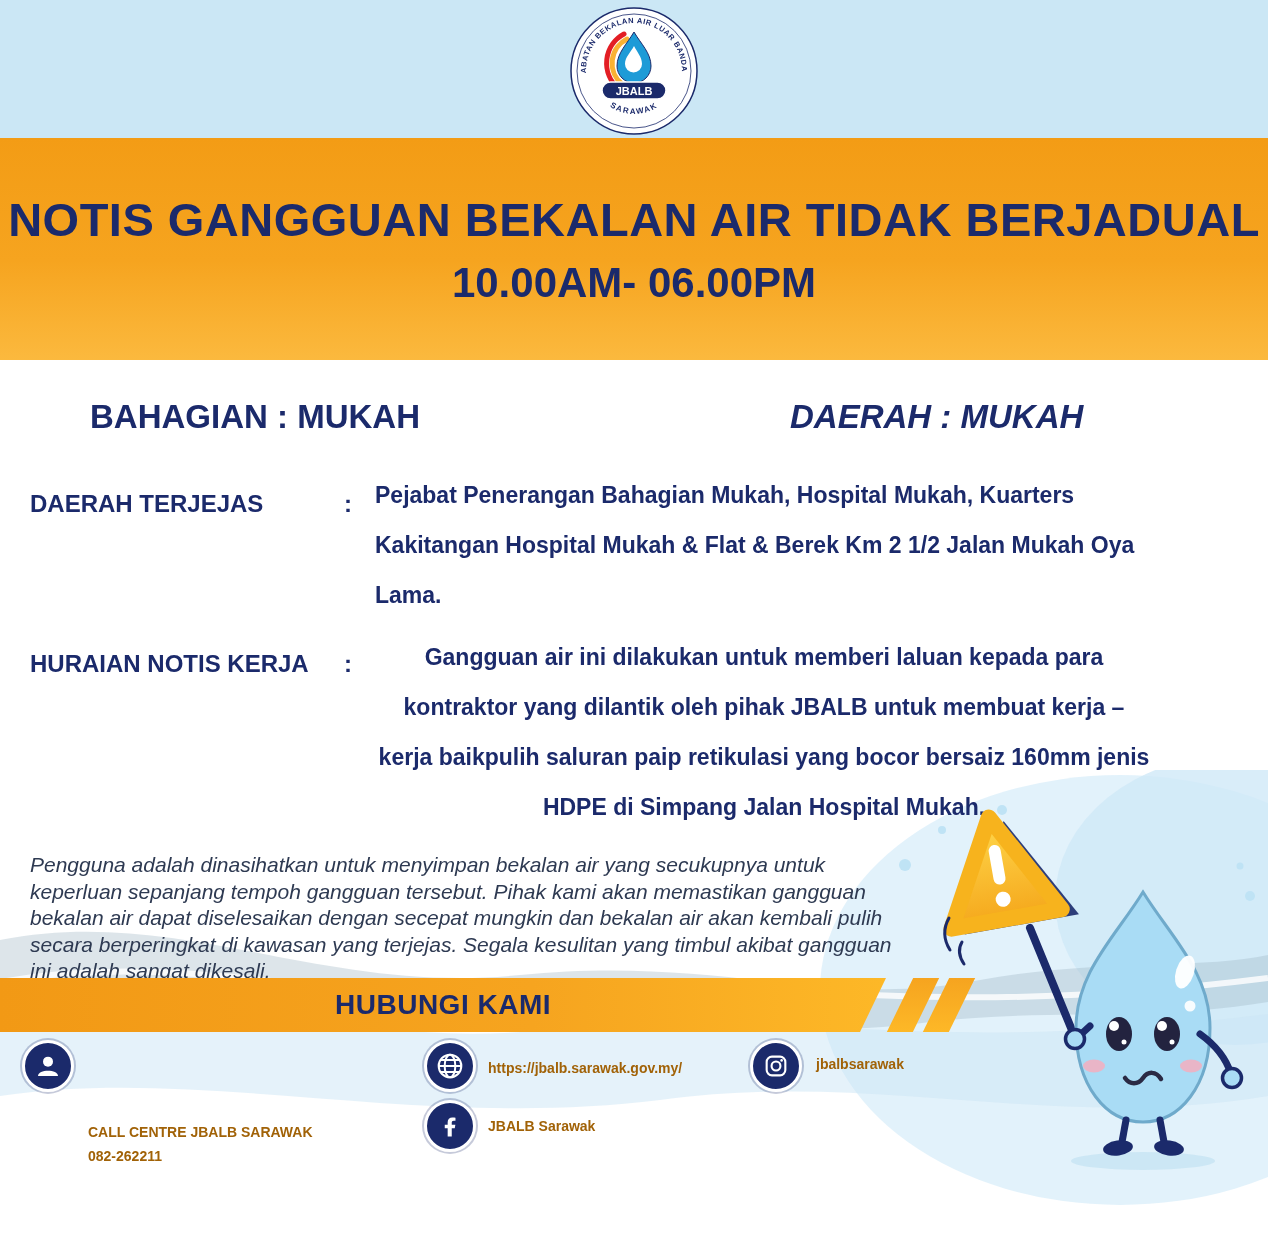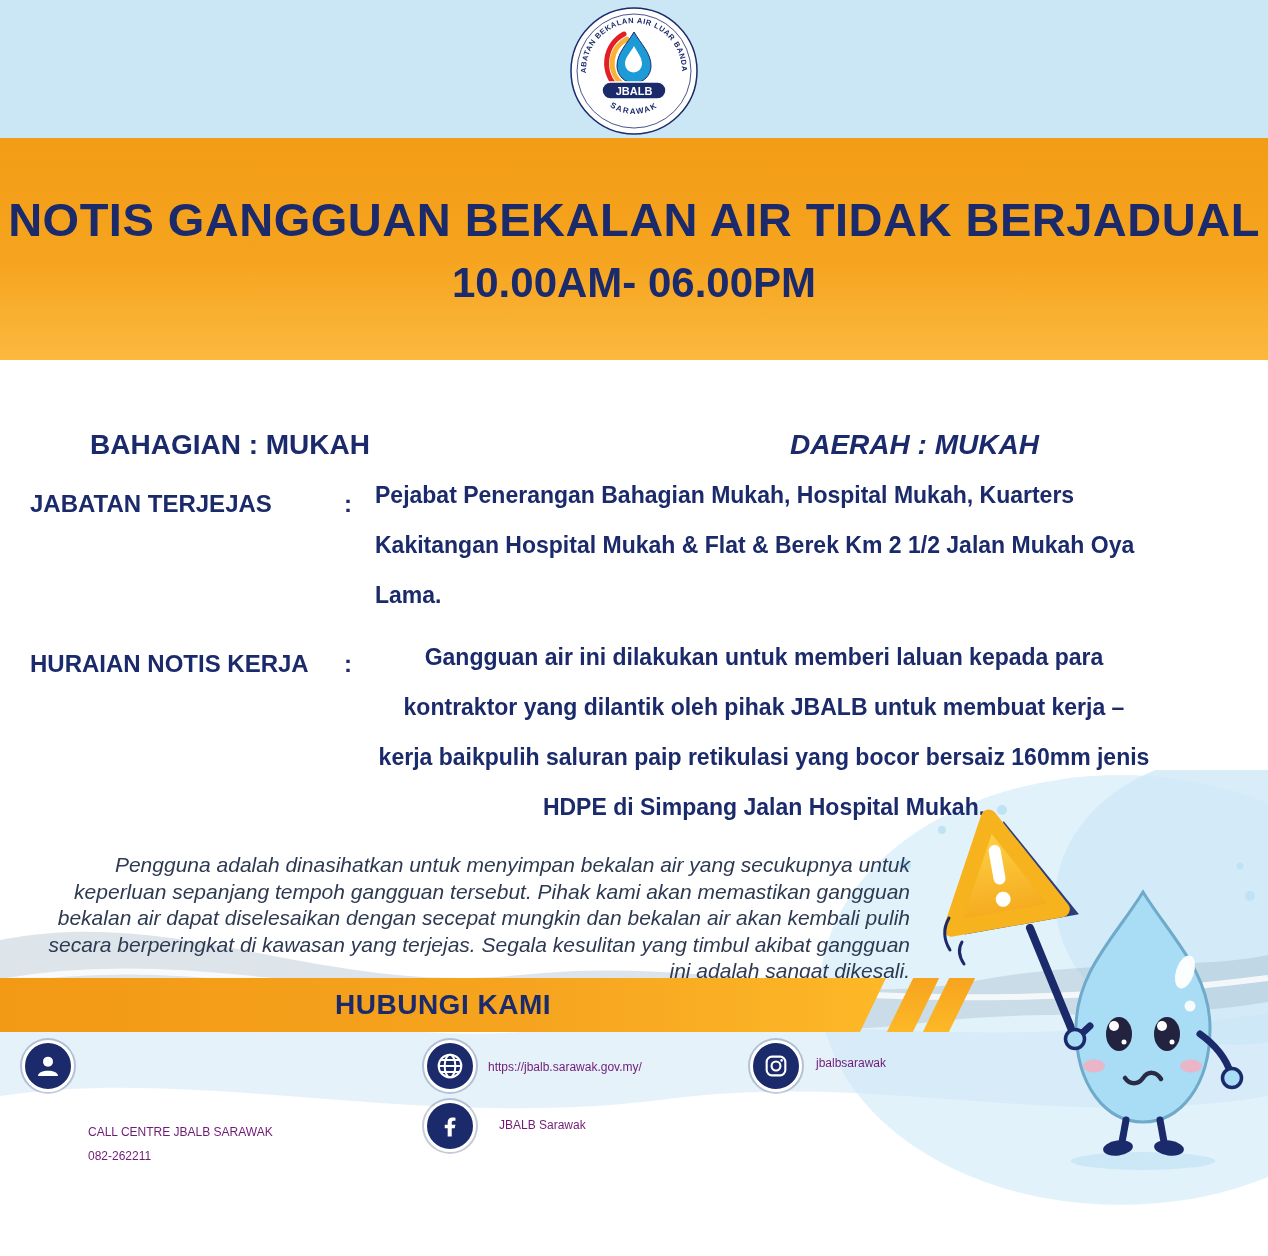--- a/index.html
+++ b/index.html
@@ -12,58 +12,58 @@
   .water-bg { position:absolute; top:770px; left:0; z-index:0; }
 
   .logo-wrap { position:absolute; top:6px; left:50%; transform:translateX(-50%); z-index:6; }
 
   .title-banner { position:absolute; top:138px; left:0; width:100%; height:222px;
     background:linear-gradient(180deg,#F39C15 0%,#F6A41F 55%,#FBB93E 100%);
     display:flex; flex-direction:column; align-items:center; justify-content:center; gap:12px; z-index:4; }
   .title-line1 { font-size:47px; font-weight:bold; color:#1B2A6B; letter-spacing:0.5px; white-space:nowrap; }
   .title-line2, .title-line3 { font-size:42px; font-weight:bold; color:#1B2A6B; white-space:nowrap; }
 
-  .loc-text { position:absolute; top:398px; font-size:28px; font-weight:bold; color:#1B2A6B; z-index:3; white-space:nowrap;margin-top:31px; }
+  .loc-text { position:absolute; top:398px; font-size:33px; font-weight:bold; color:#1B2A6B; z-index:3; white-space:nowrap; }
   #bahagian { left:90px; }
   #daerah { left:790px;font-style:italic; }
 
   .detail-label-row { position:absolute; left:30px; width:322px; display:flex; justify-content:space-between;
     font-size:24px; font-weight:bold; color:#1B2A6B; z-index:3; }
   #detail1-label { top:490px; }
   #detail2-label { top:650px; }
   .detail-text { position:absolute; left:375px; width:778px; font-size:23px; font-weight:bold; color:#1B2A6B;
     line-height:50px; z-index:3; }
   #detail1-text { top:470px; }
   #detail2-text { top:632px;text-align:center; }
 
   .advisory { position:absolute; left:30px; top:852px; width:880px; font-size:21px; font-style:italic;
-    color:#2E3A52; line-height:26.5px; z-index:3;text-align:right; }
+    color:#2E3A52; line-height:26.5px; z-index:3; }
 
   .contact-bar { position:absolute; left:0; top:978px; width:886px; height:54px;
     background:linear-gradient(90deg,#F29915 0%,#F6A41F 60%,#FDB827 100%);
     clip-path:polygon(0 0, 886px 0, 860px 100%, 0 100%);
     display:flex; align-items:center; justify-content:center; z-index:3; }
   .contact-bar-text { font-size:28px; font-weight:bold; color:#1B2A6B; letter-spacing:0.5px; }
   .bar-stripe { position:absolute; top:978px; width:26px; height:54px;
     background:linear-gradient(180deg,#F6A41F,#FDB827); transform:skewX(-26deg); z-index:3; }
   #stripe1 { left:900px; }
   #stripe2 { left:936px; }
 
   .c-icon { position:absolute; width:52px; height:52px; border-radius:50%; background:#1B2A6B;
     border:3px solid #ffffff; box-shadow:0 0 0 2px rgba(27,42,107,0.25);
     display:flex; align-items:center; justify-content:center; z-index:4; }
   #icon-person { left:22px; top:1040px; }
   #icon-globe { left:424px; top:1040px; }
   #icon-instagram { left:750px; top:1040px; }
   #icon-facebook { left:424px; top:1100px; }
 
-  .c-label { position:absolute; font-size:12px; font-weight:normal; color:#701a75; z-index:4; white-space:nowrap; }
+  .c-label { position:absolute; font-size:14px; font-weight:bold; color:#a16207; z-index:4; white-space:nowrap; }
   #label-website { left:488px; top:1060px; }
   #label-instagram { left:816px; top:1056px; }
-  #label-facebook { left:488px; top:1118px;margin-left:11px; }
+  #label-facebook { left:488px; top:1118px; }
   #label-callcentre { left:88px; top:1120px; line-height:24px; white-space:normal; }
 
   .mascot { position:absolute; left:938px; top:776px; z-index:5; }
 </style>
 </head>
 <body>
 
 <div id="poster">
 
   <div class="top-band"></div>
@@ -106,21 +106,21 @@
 
   <div class="title-banner">
     <div class="title-line1">NOTIS GANGGUAN BEKALAN AIR TIDAK BERJADUAL</div>
     <div class="title-line3">10.00AM- 06.00PM</div>
   </div>
 
   <div class="loc-text" id="bahagian">BAHAGIAN : MUKAH</div>
   <div class="loc-text" id="daerah">DAERAH : MUKAH</div>
 
   <div class="detail-label-row" id="detail1-label">
-    <span>JABATAN TERJEJAS</span>
+    <span>DAERAH TERJEJAS</span>
     <span>:</span>
   </div>
   <div class="detail-text" id="detail1-text">Pejabat Penerangan Bahagian Mukah, Hospital Mukah, Kuarters Kakitangan Hospital Mukah &amp; Flat &amp; Berek Km 2 1/2 Jalan Mukah Oya Lama.</div>
 
   <div class="detail-label-row" id="detail2-label">
     <span>HURAIAN NOTIS KERJA</span>
     <span>:</span>
   </div>
   <div class="detail-text" id="detail2-text">Gangguan air ini dilakukan untuk memberi laluan kepada para kontraktor yang dilantik oleh pihak JBALB untuk membuat kerja – kerja baikpulih saluran paip retikulasi yang bocor bersaiz 160mm jenis HDPE di Simpang Jalan Hospital Mukah.</div>
 

